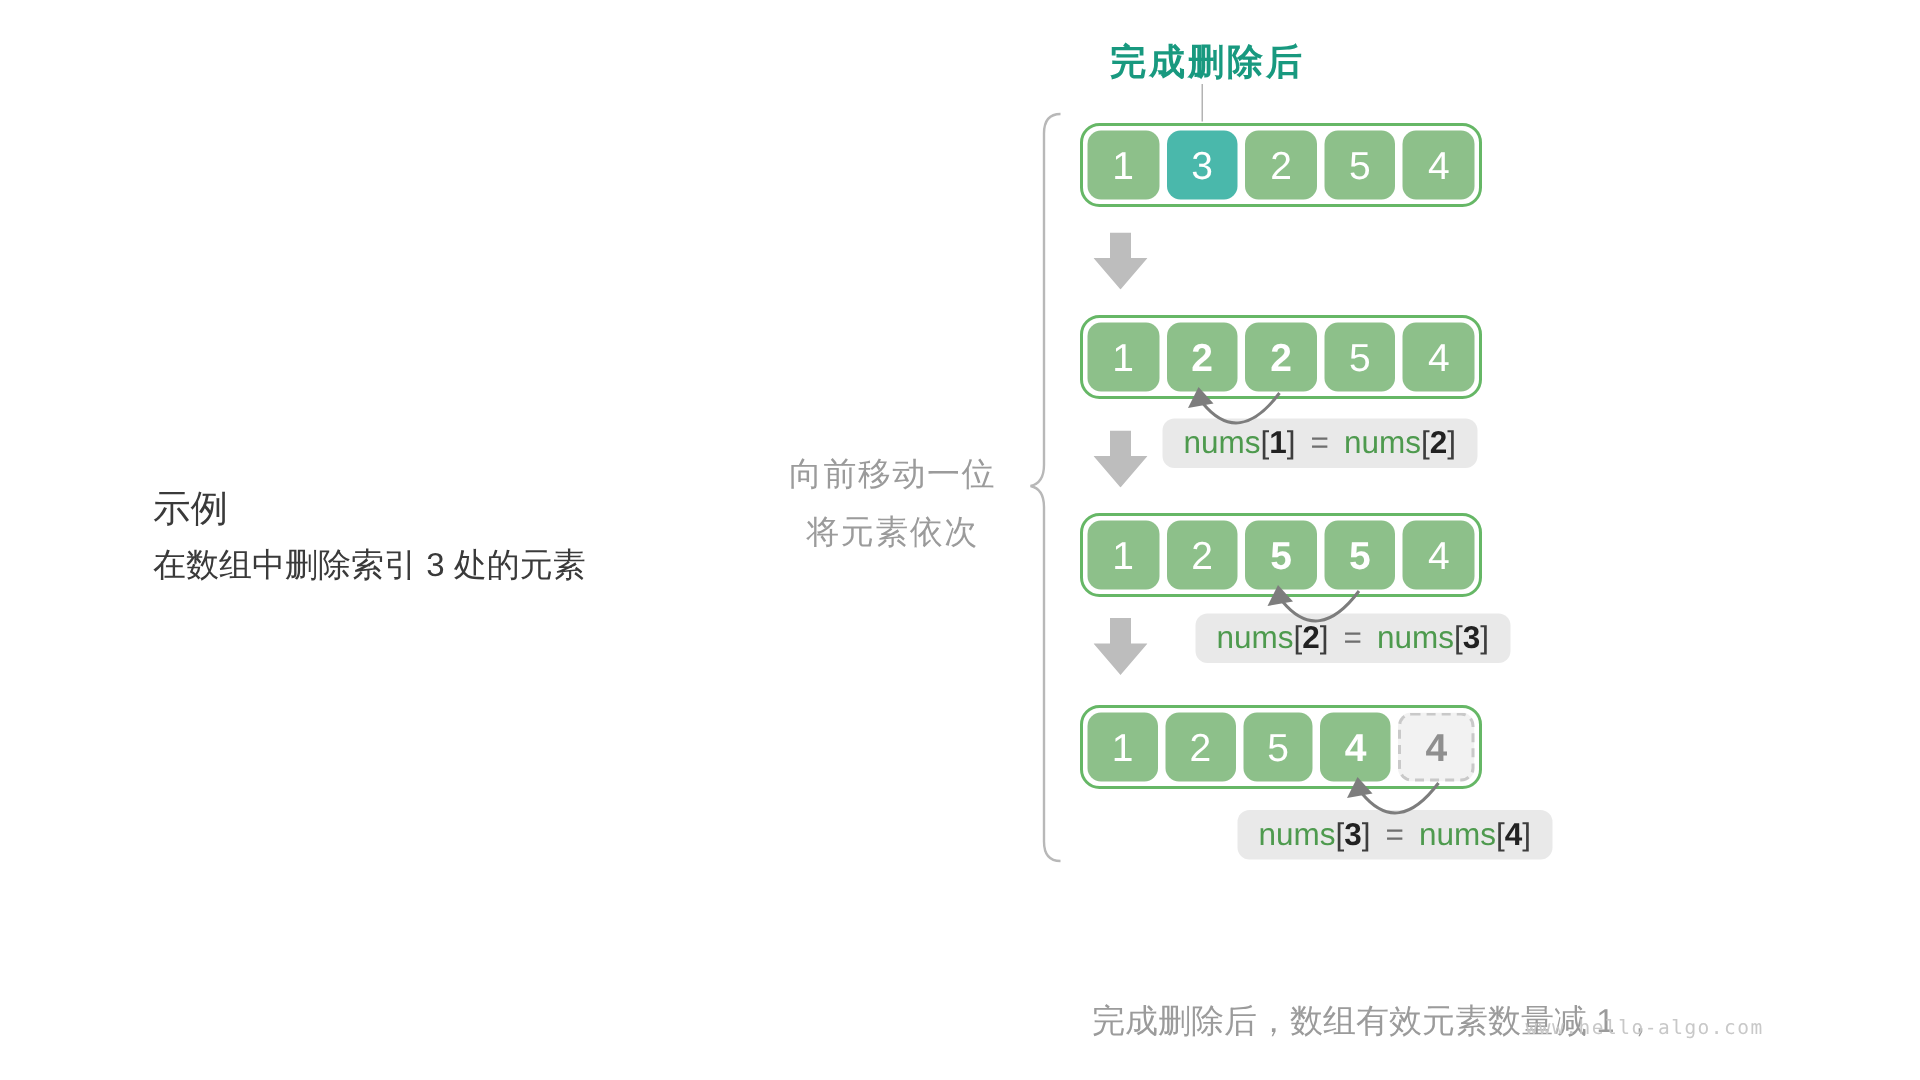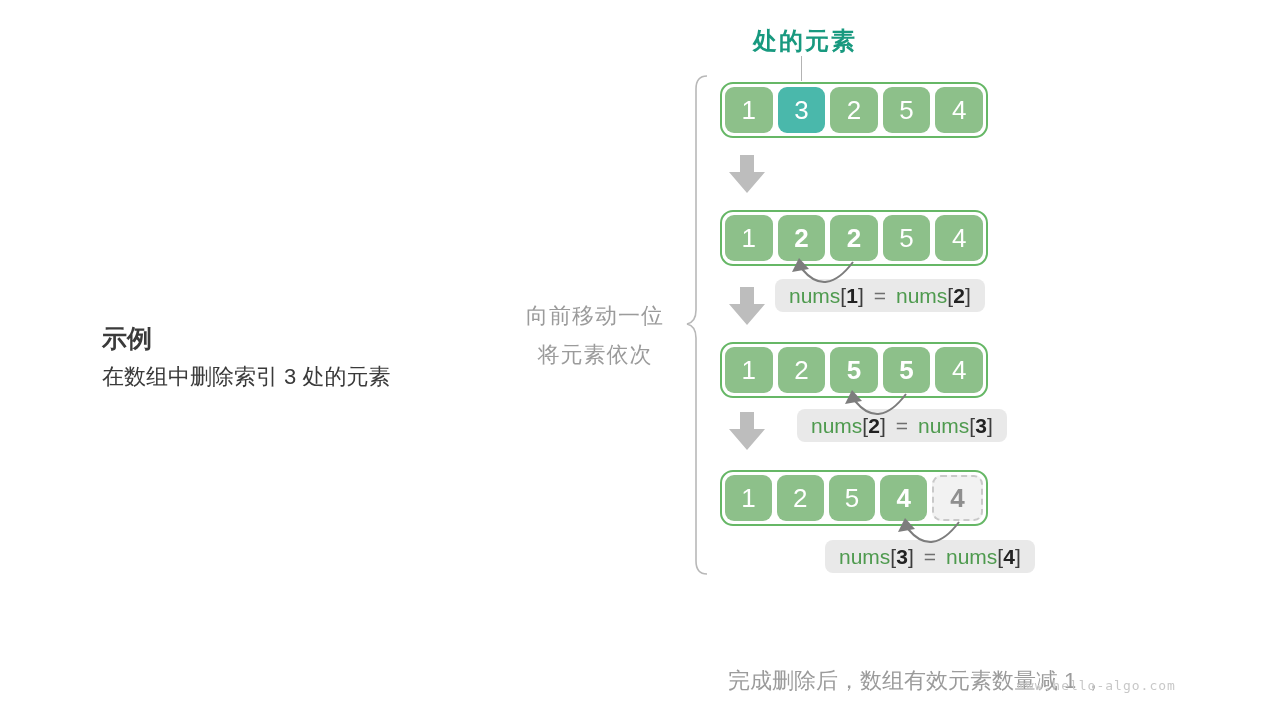--- a/index.html
+++ b/index.html
@@ -45,21 +45,21 @@
   .code-label .cvar{color:#4e9a4e;}
   .code-label .cbr{color:#3d3d3d;}
   .code-label .cidx{color:#222222;font-weight:bold;}
   .code-label .ceq{color:#6f6f6f;margin:0 10px;}
   
   .swap-arc{position:absolute;width:120px;height:40px;pointer-events:none;}
   
   .brace{position:absolute;left:680px;top:72px;}
   
   .example-title{
-    position:absolute;left:102px;top:322px;font-size:25px;font-weight:bold;color:#3a3a3a;
+    position:absolute;left:102px;top:322px;font-size:25px;font-weight:normal;color:#3a3a3a;
   }
   .example-desc{
     position:absolute;left:102px;top:362px;font-size:22px;color:#3a3a3a;white-space:pre;
   }
   .shift-note{
     position:absolute;left:495px;top:296px;width:200px;text-align:center;
     font-size:22px;color:#9b9b9b;line-height:39px;letter-spacing:1px;
   }
   .footer-note{
     position:absolute;left:728px;top:596px;font-size:22px;color:#9b9b9b;
@@ -68,21 +68,21 @@
   .watermark{
     position:absolute;left:1017px;top:678px;font-size:13px;color:#c8c8c8;
     font-family:"DejaVu Sans Mono","Liberation Mono",monospace;letter-spacing:1px;
   }
 </style>
 </head>
 <body>
 
 <div id="stage">
 
-  <div class="top-label">处的元素</div>
+  <div class="top-label">完成删除后</div>
   <div class="top-connector"></div>
 
   <svg class="brace" width="32" height="510" viewBox="0 0 32 510">
     <path d="M 27 4 Q 16 4 16 17 L 16 238 Q 16 250 7 252 Q 16 254 16 266 L 16 489 Q 16 502 27 502" fill="none" stroke="#b8b8b8" stroke-width="1.6"></path>
   </svg>
 
   <div class="array-box" style="top:82px">
     <div class="cell">1</div>
     <div class="cell teal">3</div>
     <div class="cell">2</div>

